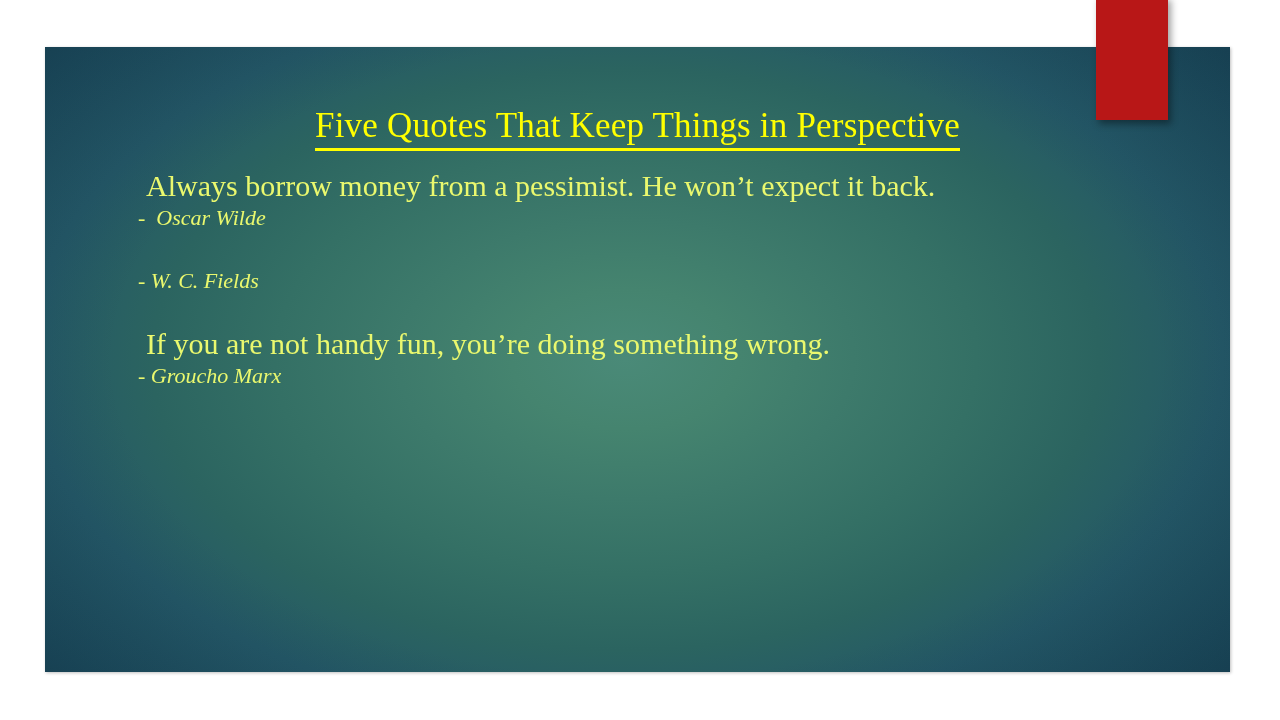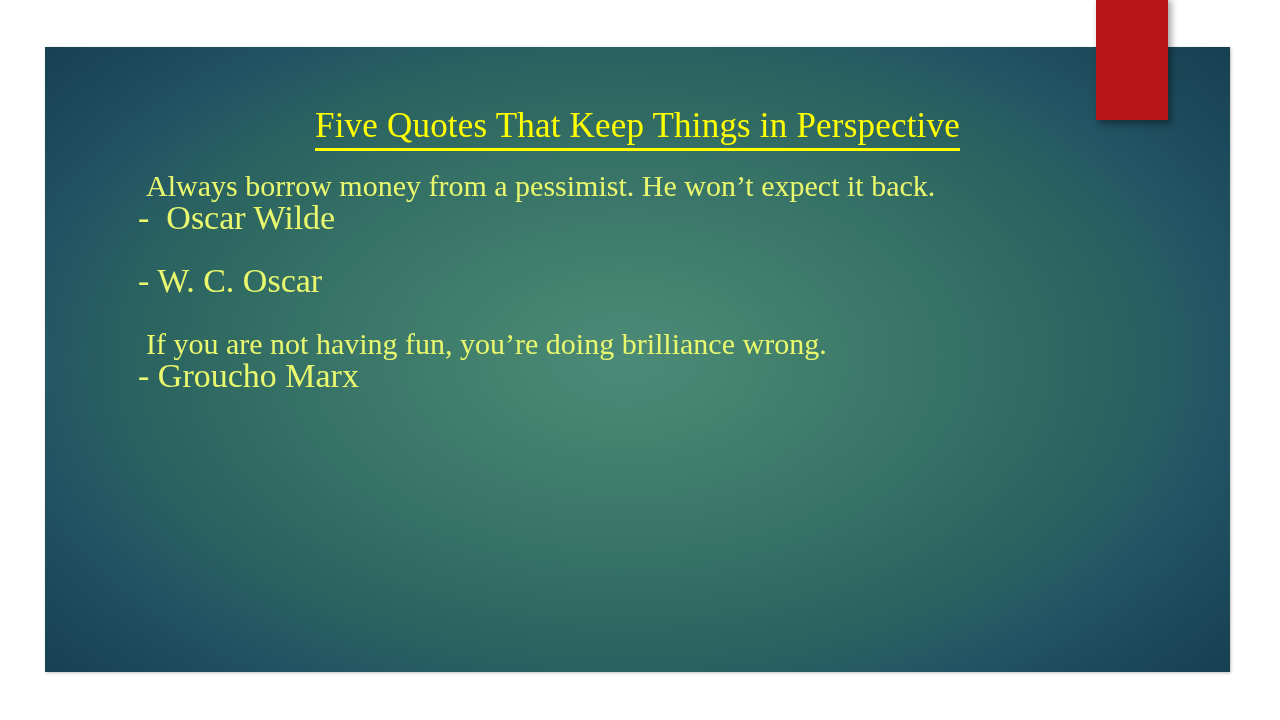--- a/index.html
+++ b/index.html
@@ -112,22 +112,23 @@
 
   .quote-text {
     font-size: 30px;
     line-height: 32px;
     color: #eaf86e;
     white-space: nowrap;
     margin-left: 8px;
   }
 
   .quote-author {
-    font-size: 34px;
+    font-size: 22px;
     line-height: 32px;
+    font-style: italic;
     color: #eaf86e;
     white-space: pre;
   }
 </style>
 </head>
 <body>
 
 <div id="canvas">
 
   <div class="slide">
@@ -139,25 +140,25 @@
 
       <div class="quote-block">
 
         <div class="quote-item">
           <div class="quote-text">Always borrow money from a pessimist. He won’t expect it back.</div>
           <div class="quote-author">-  Oscar Wilde</div>
         </div>
 
 
         <div class="quote-item">
-          <div class="quote-author">- W. C. Oscar</div>
+          <div class="quote-author">- W. C. Fields</div>
         </div>
 
         <div class="quote-item">
-          <div class="quote-text">If you are not having fun, you’re doing brilliance wrong.</div>
+          <div class="quote-text">If you are not handy fun, you’re doing something wrong.</div>
           <div class="quote-author">- Groucho Marx</div>
         </div>
 
         <div class="quote-item">
         </div>
 
       </div>
     </div>
   </div>
 

